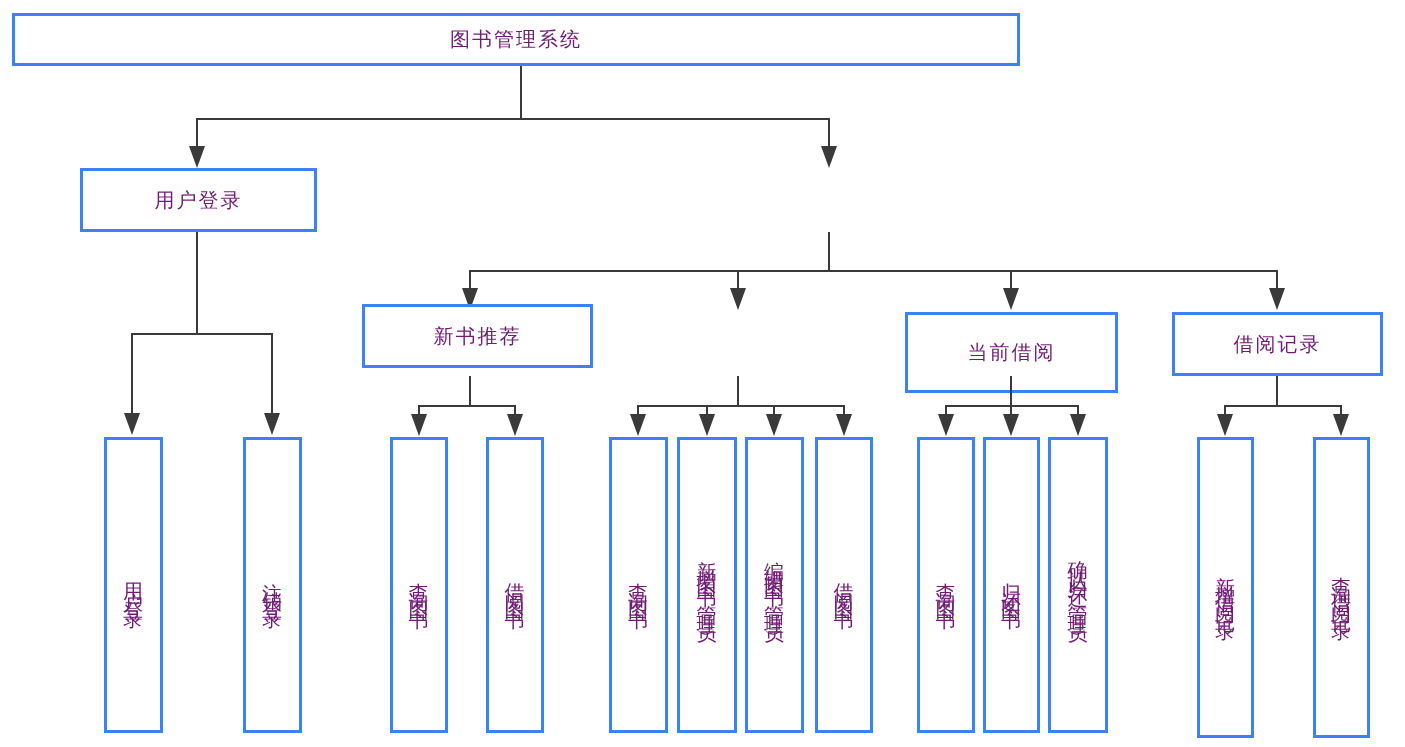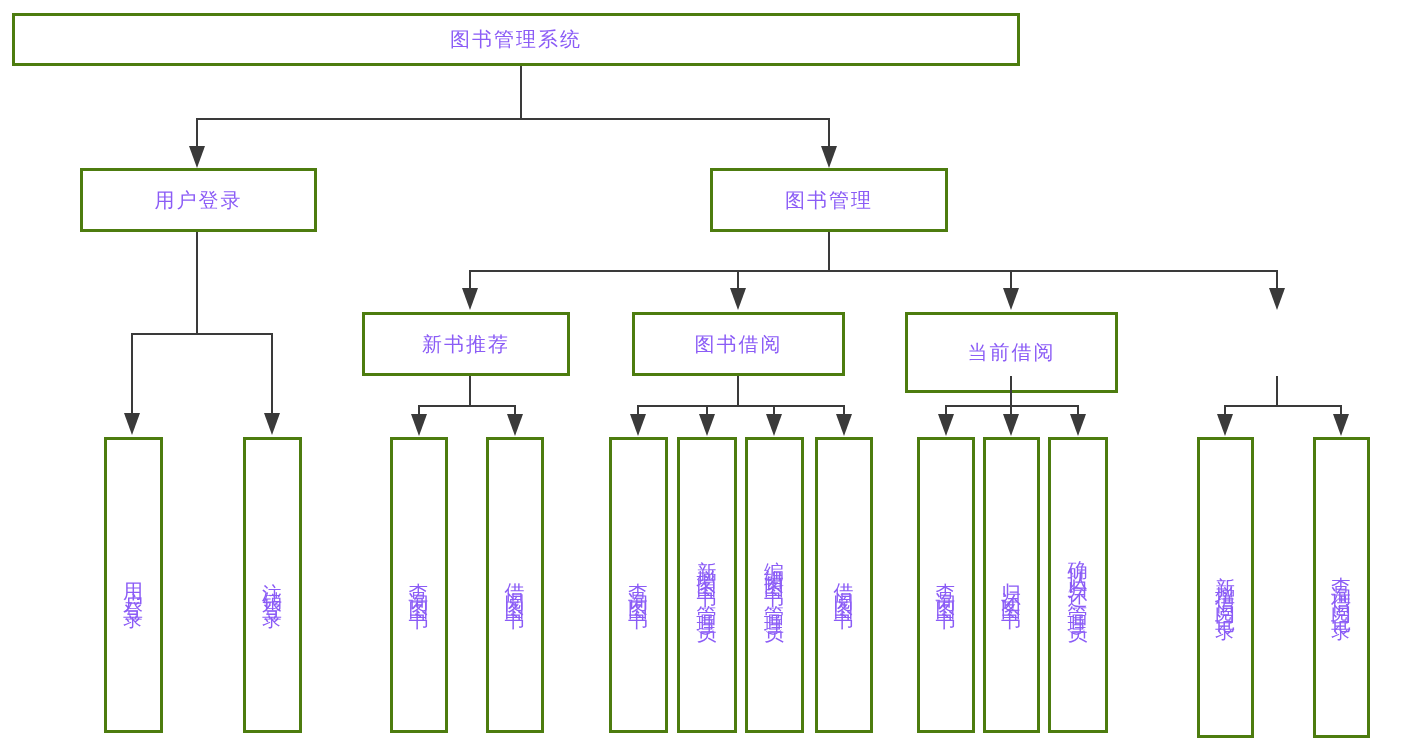--- a/index.html
+++ b/index.html
@@ -1,23 +1,23 @@
 <!DOCTYPE html>
 <html><head>
 <meta charset="utf-8">
 <style>
   html,body{margin:0;padding:0;background:#ffffff;}
   .canvas{
     position:relative;width:1405px;height:747px;background:#ffffff;
     font-family:"Liberation Sans",sans-serif;overflow:hidden;
   }
   .box{
-    position:absolute;background:#ffffff;border:3px solid #4d7c0f;
+    position:absolute;background:#ffffff;border:3px solid #3b82f6;
     box-sizing:border-box;display:flex;align-items:center;justify-content:center;
-    color:#8b5cf6;
+    color:#701a75;
   }
   .hbox{font-size:20px;letter-spacing:2px;}
   .vbox .vtext{
     writing-mode:vertical-rl;text-orientation:mixed;
     font-size:20px;letter-spacing:9px;line-height:1;
   }
   .vline{position:absolute;width:2px;background:#3a3a3a;}
   .hline{position:absolute;height:2px;background:#3a3a3a;}
   .arrow{
     position:absolute;width:0;height:0;
@@ -43,23 +43,20 @@
     <div class="hline" style="left:196px;top:118px;width:634px"></div>
     <div class="vline" style="left:196px;top:118px;height:30px"></div>
     <div class="arrow" style="left:189px;top:146px"></div>
     <div class="vline" style="left:828px;top:118px;height:30px"></div>
     <div class="arrow" style="left:821px;top:146px"></div>
   </div>
 
   <div class="box hbox" style="left:80px;top:168px;width:237px;height:64px">
     <span>用户登录</span>
   </div>
-  <div class="box hbox" style="left:710px;top:168px;width:238px;height:64px">
-    <span>图书管理</span>
-  </div>
 
   <div>
     <div class="vline" style="left:196px;top:232px;height:103px"></div>
     <div class="hline" style="left:131px;top:333px;width:142px"></div>
     <div class="vline" style="left:131px;top:333px;height:82px"></div>
     <div class="arrow" style="left:124px;top:413px"></div>
     <div class="vline" style="left:271px;top:333px;height:82px"></div>
     <div class="arrow" style="left:264px;top:413px"></div>
   </div>
 
@@ -69,28 +66,28 @@
     <div class="vline" style="left:469px;top:270px;height:20px"></div>
     <div class="arrow" style="left:462px;top:288px"></div>
     <div class="vline" style="left:737px;top:270px;height:20px"></div>
     <div class="arrow" style="left:730px;top:288px"></div>
     <div class="vline" style="left:1010px;top:270px;height:20px"></div>
     <div class="arrow" style="left:1003px;top:288px"></div>
     <div class="vline" style="left:1276px;top:270px;height:20px"></div>
     <div class="arrow" style="left:1269px;top:288px"></div>
   </div>
 
-  <div class="box hbox" style="left:362px;top:312px;width:208px;height:64px">
+  <div class="box hbox" style="left:362px;top:304px;width:231px;height:64px">
     <span>新书推荐</span>
-  </div>
-  <div class="box hbox" style="left:632px;top:312px;width:213px;height:64px">
-    <span>图书借阅</span>
   </div>
   <div class="box hbox" style="left:905px;top:312px;width:213px;height:81px">
     <span>当前借阅</span>
+  </div>
+  <div class="box hbox" style="left:1172px;top:312px;width:211px;height:64px">
+    <span>借阅记录</span>
   </div>
 
   <div>
     <div class="vline" style="left:469px;top:376px;height:31px"></div>
     <div class="hline" style="left:418px;top:405px;width:98px"></div>
     <div class="vline" style="left:418px;top:405px;height:11px"></div>
     <div class="arrow" style="left:411px;top:414px"></div>
     <div class="vline" style="left:514px;top:405px;height:11px"></div>
     <div class="arrow" style="left:507px;top:414px"></div>
   </div>

